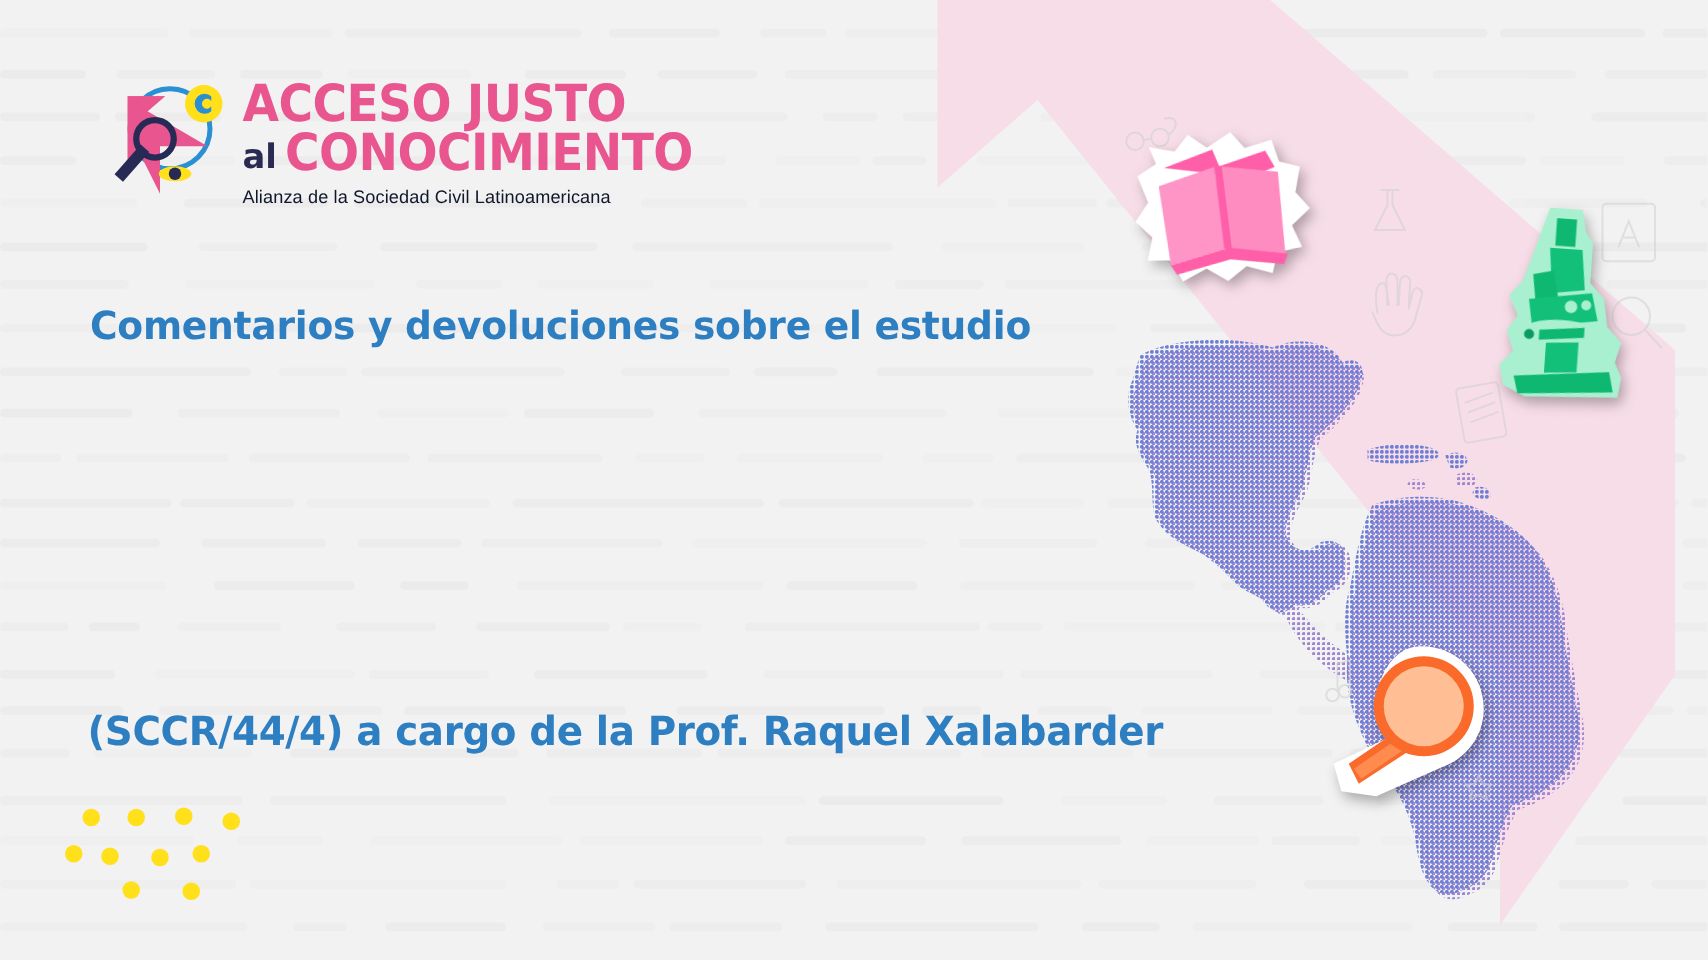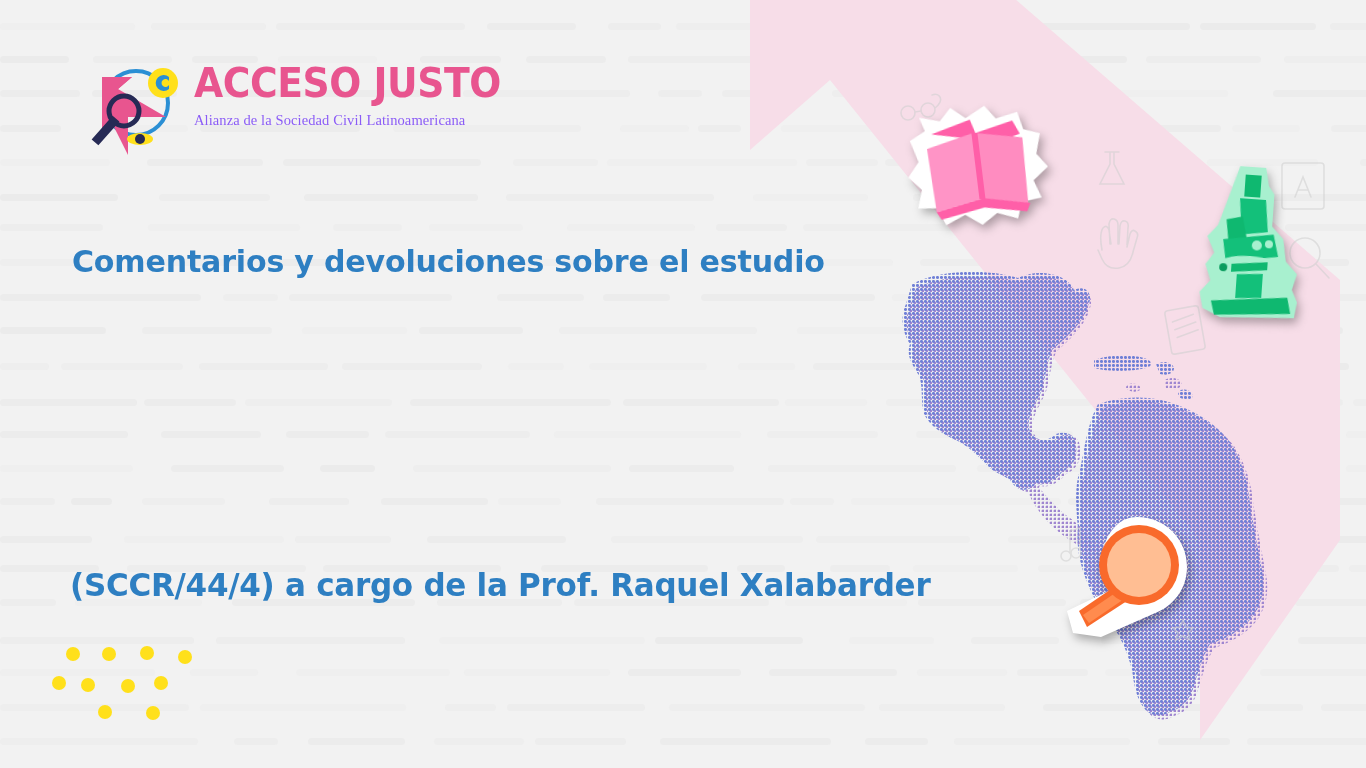--- a/index.html
+++ b/index.html
@@ -31,21 +31,21 @@
   .logo-l2{display:flex;align-items:flex-end;margin-top:1px;}
   .logo-al{
     font-family:"DejaVu Sans",sans-serif;font-weight:bold;font-size:27px;color:#2b2a52;
     margin-right:7px;line-height:1;transform:translateY(-2px);
   }
   .logo-cono{
     font-family:"DejaVu Sans",sans-serif;font-weight:bold;font-size:41px;line-height:.92;
     letter-spacing:-.5px;color:#e8558f;transform:scaleX(.92);transform-origin:left bottom;white-space:nowrap;
   }
   .logo-tag{
-    font-family:Liberation Serif, serif;font-size:14.5px;color:#8b5cf6;margin-top:9px;
+    font-family:Liberation Sans, sans-serif;font-size:14.5px;color:#0f172a;margin-top:9px;
     letter-spacing:.1px;white-space:nowrap;
   }
 
   
   .kicker{
     position:absolute;left:72px;top:243px;color:#2e7fc2;
     font-family:"DejaVu Sans",sans-serif;font-weight:bold;font-size:31px;letter-spacing:-.2px;
     white-space:nowrap;transform:scaleX(.97);transform-origin:left top;
   }
   .headline{
@@ -399,20 +399,24 @@
       <circle cx="52" cy="84" r="5" fill="#262a55"></circle>
       <circle cx="75" cy="28" r="15" fill="#ffe01b"></circle>
       <path d="M81 22 a8 8 0 1 0 0 12 l0 -4 a4 4 0 1 1 0 -4 Z" fill="#2b8fd4"></path>
       <circle cx="36" cy="56" r="15" fill="none" stroke="#262a55" stroke-width="5"></circle>
       <path d="M25 67 L10 84" stroke="#262a55" stroke-width="9" stroke-linecap="square"></path>
     </svg>
     <div class="logo-type">
       <div class="logo-l1">
         <span class="logo-acceso">ACCESO JUSTO</span>
       </div>
+      <div class="logo-l2">
+        <span class="logo-al">al</span>
+        <span class="logo-cono">CONOCIMIENTO</span>
+      </div>
       <div class="logo-tag">Alianza de la Sociedad Civil Latinoamericana</div>
     </div>
   </div>
 
   <div class="kicker">Comentarios y devoluciones sobre el estudio</div>
 
 
   <div class="subline">(SCCR/44/4) a cargo de la Prof. Raquel Xalabarder</div>
 
   <div class="dots" id="dots">

